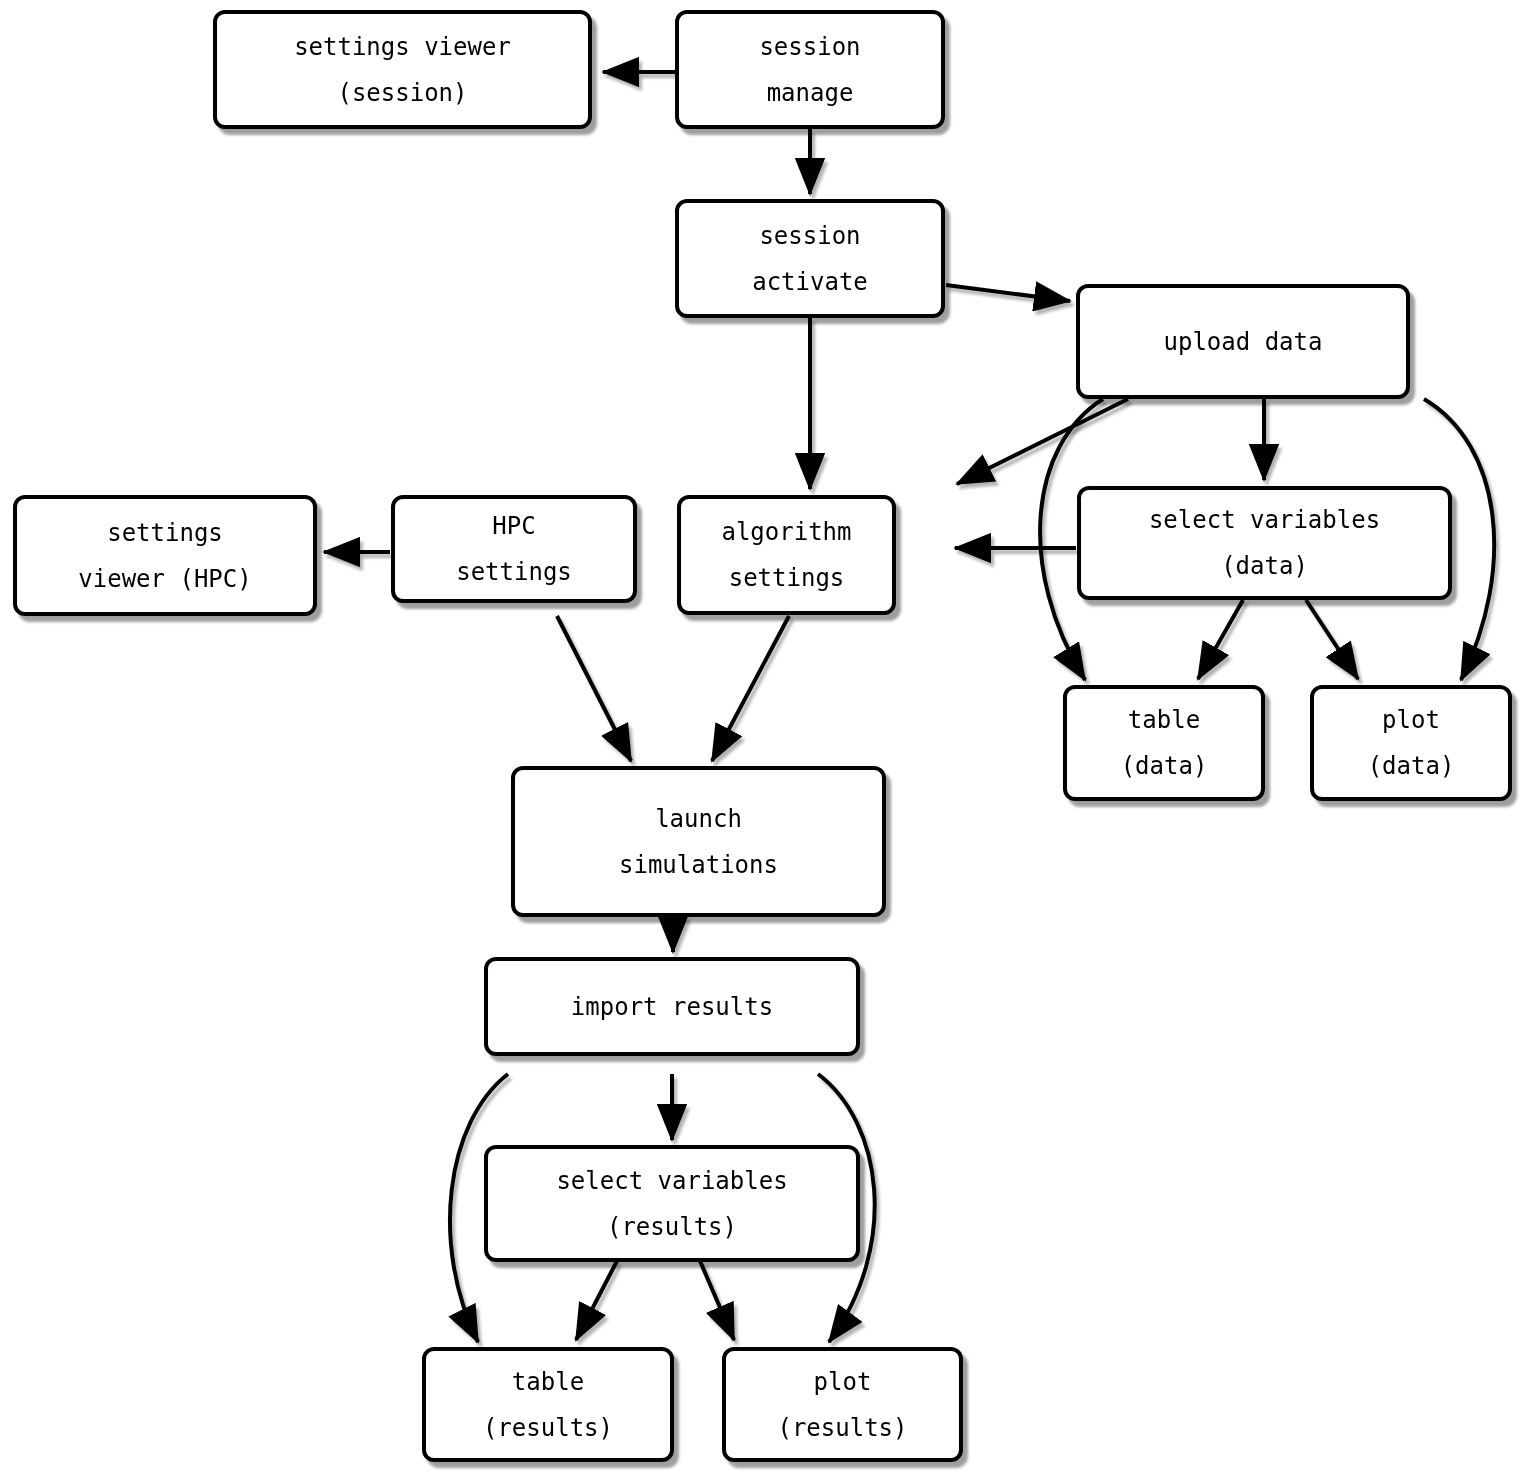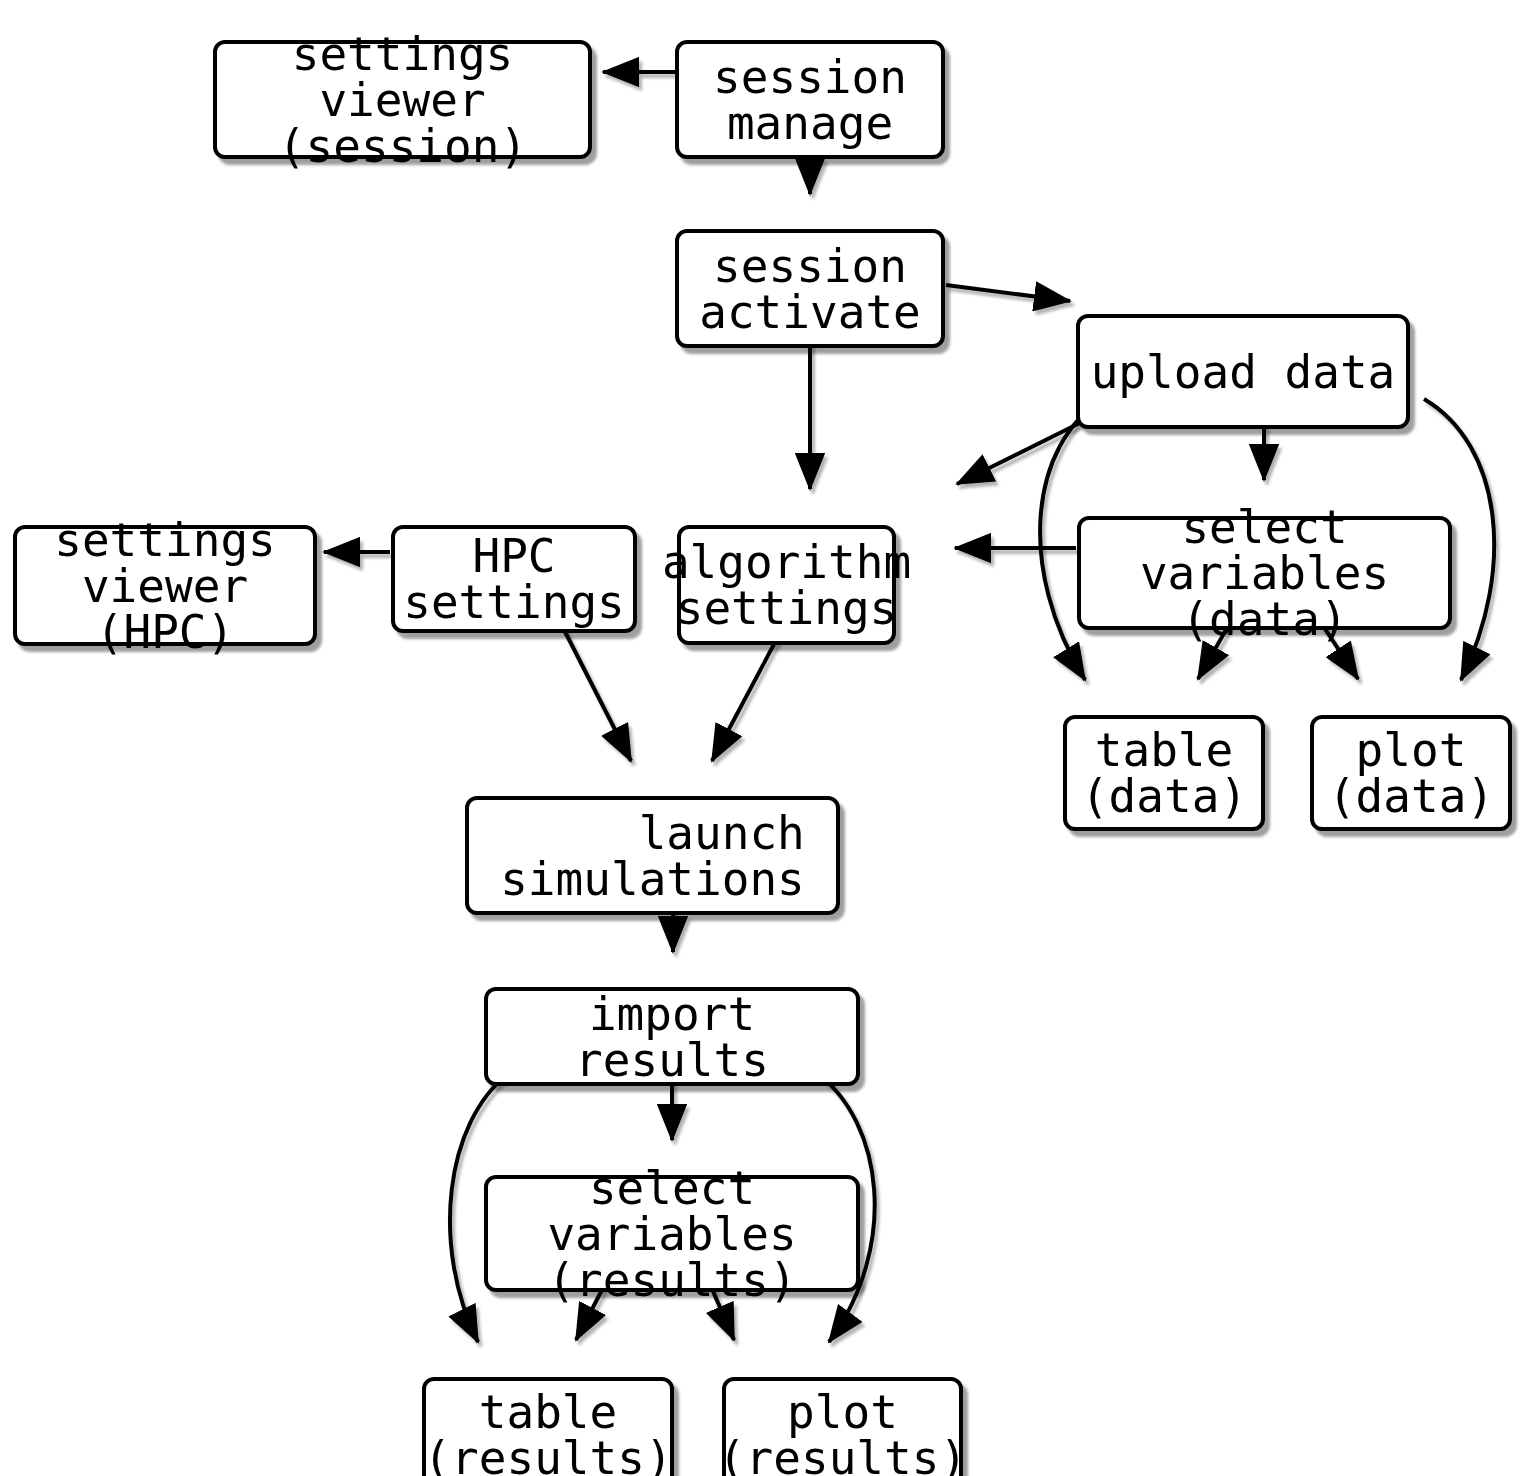--- a/index.html
+++ b/index.html
@@ -11,21 +11,21 @@
   .edge{
     fill:none;stroke:#000000;stroke-width:4;
     filter:drop-shadow(3px 4px 1.5px rgba(0,0,0,0.30));
   }
   .node{
     position:absolute;box-sizing:border-box;
     display:flex;align-items:center;justify-content:center;
     text-align:center;white-space:pre-line;
     background:#ffffff;border:4px solid #000000;border-radius:12px;
     box-shadow:5px 6px 3px rgba(0,0,0,0.38);
-    font-size:46px;line-height:46px;color:#000000;margin-top:30px;
+    font-size:24px;line-height:46px;color:#000000;
   }
 </style>
 </head>
 <body>
 
 <div class="stage">
   <svg class="edges" width="1535" height="1476" viewBox="0 0 1535 1476" xmlns="http://www.w3.org/2000/svg">
     <defs>
       <marker id="arrowhead" viewBox="0 0 10 8" refX="9.5" refY="4" markerWidth="9.5" markerHeight="7.6" orient="auto">
         <path d="M 0 0 L 10 4 L 0 8 z" fill="#000000"></path>
@@ -67,21 +67,21 @@
       <div class="node" style="left: 391px; top: 495px; width: 246px; height: 108px;">HPC
 settings</div>
       <div class="node" style="left: 677px; top: 495px; width: 219px; height: 120px;">algorithm
 settings</div>
       <div class="node" style="left: 1077px; top: 486px; width: 375px; height: 114px;">select variables
 (data)</div>
       <div class="node" style="left: 1063px; top: 685px; width: 202px; height: 116px;">table
 (data)</div>
       <div class="node" style="left: 1310px; top: 685px; width: 202px; height: 116px;">plot
 (data)</div>
-      <div class="node" style="left: 465px; top: 766px; width: 375px; height: 119px; text-align: right;">launch
+      <div class="node" style="left: 511px; top: 766px; width: 375px; height: 151px;">launch
 simulations</div>
       <div class="node" style="left: 484px; top: 957px; width: 376px; height: 99px;">import results</div>
       <div class="node" style="left: 484px; top: 1145px; width: 376px; height: 117px;">select variables
 (results)</div>
       <div class="node" style="left: 422px; top: 1347px; width: 252px; height: 115px;">table
 (results)</div>
       <div class="node" style="left: 722px; top: 1347px; width: 241px; height: 115px;">plot
 (results)</div>
     </div>
 </div>

